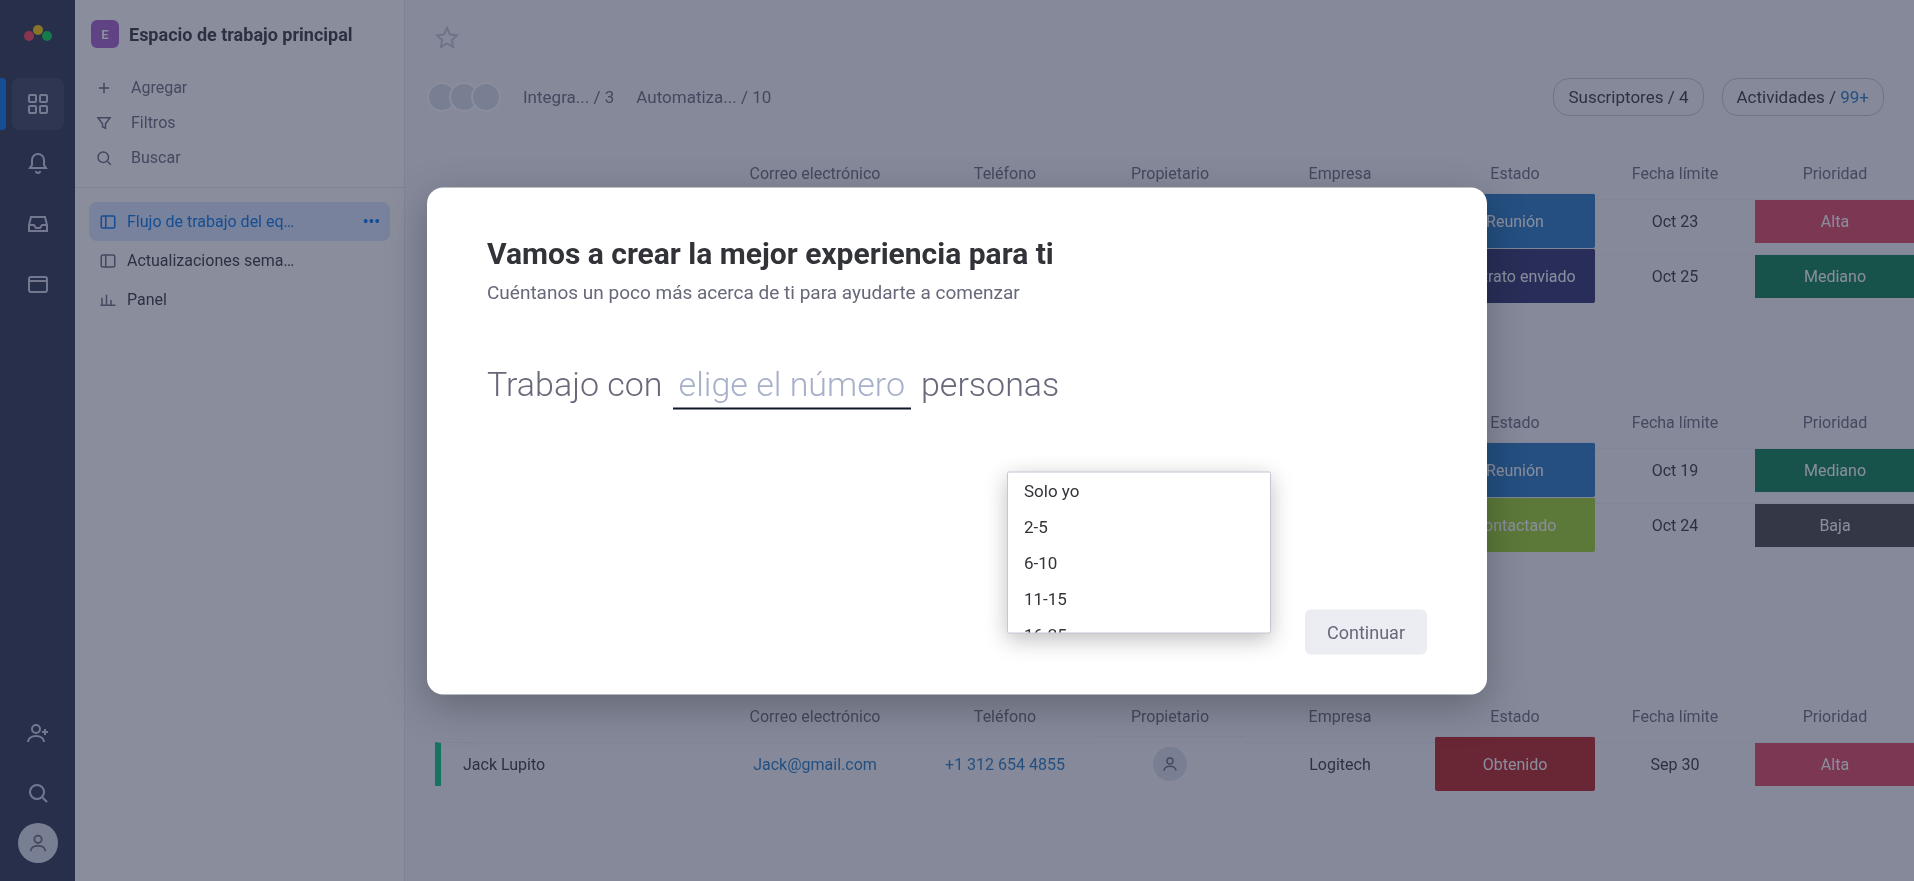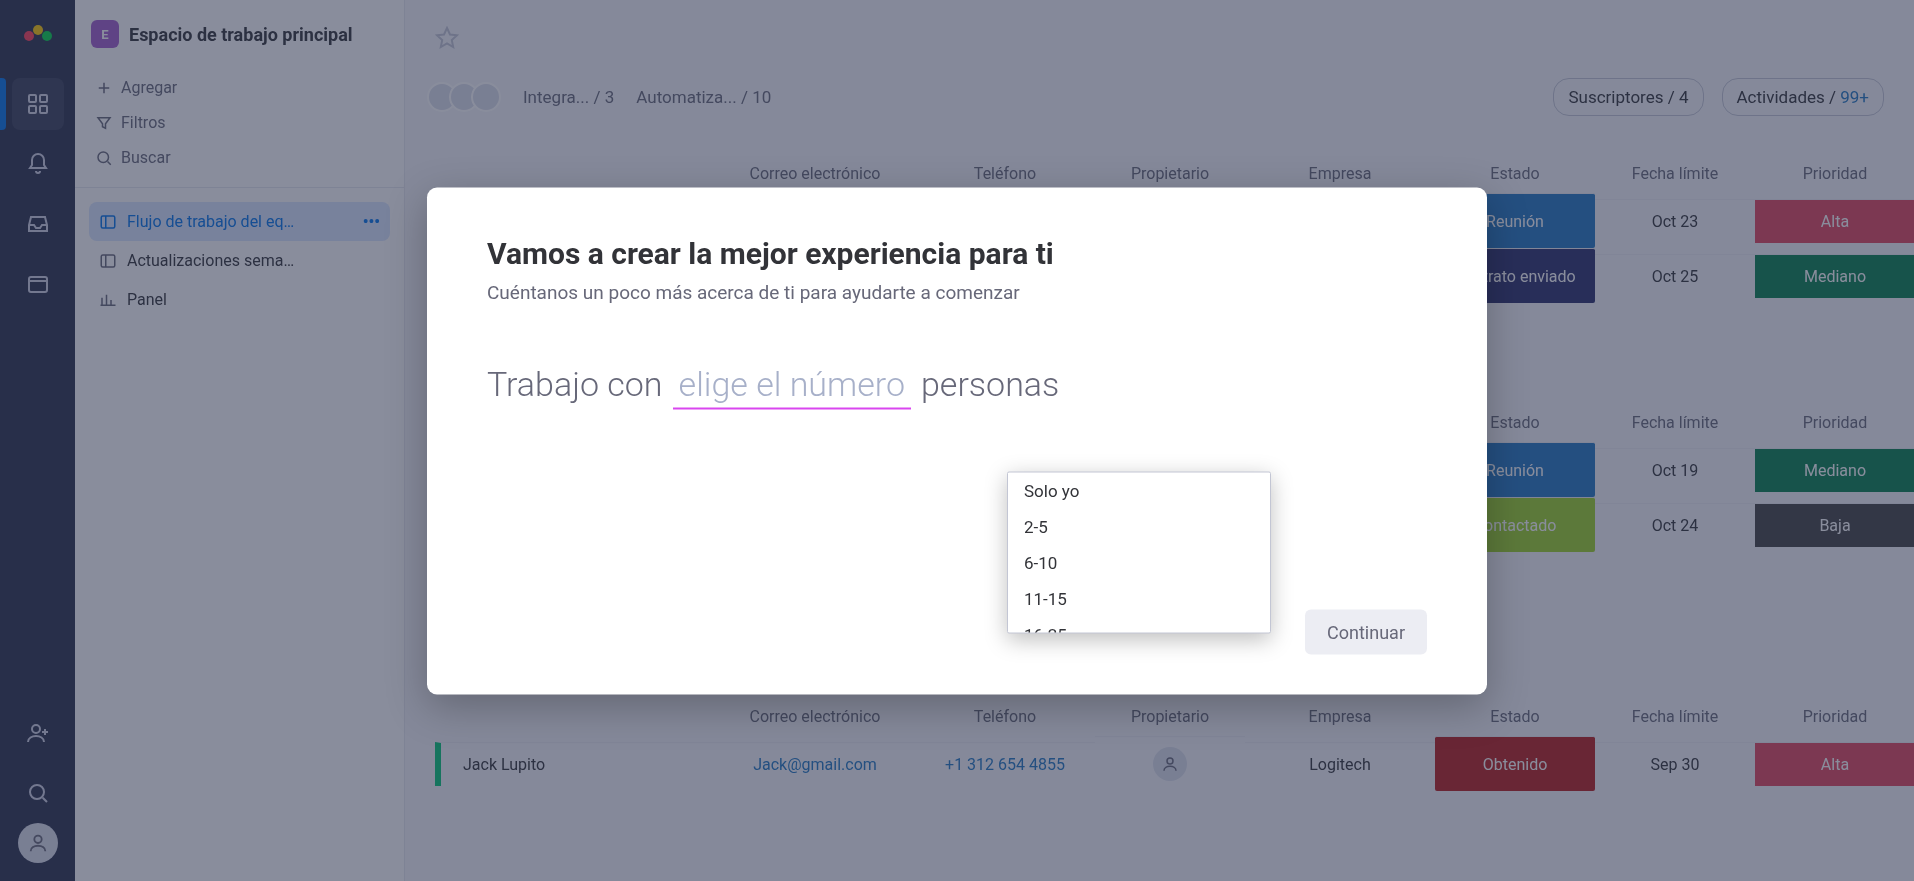--- a/index.html
+++ b/index.html
@@ -11,21 +11,21 @@
   .rail-icon.active { position: relative; }
   .rail-icon.active::before { content:''; position:absolute; left:-26px; top:-14px; width:6px; height:52px; background:#0073ea; border-radius:0 4px 4px 0; }
   .rail-icon.active::after { content:''; position:absolute; width:52px; height:52px; border-radius:8px; background:rgba(255,255,255,.08); }
   .rail-spacer { flex: 1; }
   .rail-avatar { width: 40px; height: 40px; border-radius: 50%; background: #dcdfec; margin-bottom: 18px; display:flex; align-items:center; justify-content:center; color:#676879; }
   
   .sidebar { position: absolute; left: 75px; top: 0; width: 330px; height: 100%; background: #ffffff; border-right: 1px solid #e6e9ef; padding: 16px 14px; z-index: 1; }
   .workspace-row { display: flex; align-items: center; gap: 10px; margin-bottom: 18px; padding: 4px 2px; }
   .workspace-badge { width: 28px; height: 28px; border-radius: 6px; background: #a25ccd; color: #fff; display:flex; align-items:center; justify-content:center; font-size: 13px; font-weight: 700; }
   .workspace-title { font-weight: 700; font-size: 18px; color: #323338; }
-  .side-item { display:flex; align-items:center; gap:8px; padding: 8px 6px; font-size:16px; color:#676879; cursor:pointer; border-radius:4px; }
+  .side-item { display:flex; align-items:center; gap:18px; padding: 8px 6px; font-size:16px; color:#676879; cursor:pointer; border-radius:4px; }
   .side-item svg { width:18px; height:18px; flex:none; }
   .side-sep { height: 1px; background:#e6e9ef; margin: 12px -14px 14px; }
   .board-item { display:flex; align-items:center; gap:10px; padding:10px 10px; border-radius:6px; color:#323338; font-size:16px; cursor:pointer; }
   .board-item.active { background:#d9e6fe; color:#0073ea;border-radius:8px; }
   .board-item .ell { white-space:nowrap; overflow:hidden; text-overflow:ellipsis; max-width: 210px; }
   .board-item .more { margin-left:auto; color:#0073ea; font-weight:700; }
   .board-item svg { width:18px; height:18px; flex:none; }
   
   .main { position: absolute; left: 405px; top: 0; right: 0; height:100%; padding: 26px 30px; z-index:1; }
   .page-title-row { display:flex; align-items:center; gap:14px; }
@@ -46,25 +46,25 @@
   .trow > div { padding:10px 8px; text-align:center; border-top:1px solid #edeef3; min-height:44px; display:flex; align-items:center; justify-content:center; }
   .trow .name { justify-content:flex-start; padding-left:22px; border-left:6px solid var(--gcol); }
   .status { color:#fff; border-radius:2px; width:100%; height:100%; }
   .date { }
   .prio { color:#fff; }
   .group-header { display:flex; align-items:center; gap:10px; margin-top:30px; font-size:22px; font-weight:500;text-align:center; }
   .caret { width:0; height:0; border-left:7px solid transparent; border-right:7px solid transparent; border-top:10px solid var(--gcol); }
   .owner-av { width:34px; height:34px; border-radius:50%; background:#dcdfec; margin:auto; display:flex; align-items:center; justify-content:center; color:#676879; }
   
   .overlay { position:absolute; inset:0; background:rgba(40,47,75,.55); z-index:5; }
-  .modal { position:absolute; left:50%; top:50%; transform:translate(-50%, -50%); width:1060px; background:#fff; border-radius:10px; padding:48px 60px 40px; box-shadow:0 12px 40px rgba(0,0,0,.25); z-index:6; }
+  .modal { position:absolute; left:50%; top:50%; transform:translate(-50%, -50%); width:1060px; background:#fff; border-radius:16px; padding:48px 60px 40px; box-shadow:0 12px 40px rgba(0,0,0,.25); z-index:6; }
   .modal h2 { font-size:30px; font-weight:700; color:#323338; margin-bottom:10px; }
   .modal p { font-size:19px; color:#676879; margin-bottom:60px; }
   .sentence { font-size:34px; color:#676879; font-weight:300; display:flex; align-items:baseline; gap:10px; }
-  .sentence .slot { color:#a7b0c9; border-bottom:2px solid #d946ef; padding:0 6px 4px; }
+  .sentence .slot { color:#a7b0c9; border-bottom:2px solid #0f172a; padding:0 6px 4px; }
   .dropdown { position:absolute; left:580px; top:284px; width:264px; height:162px; background:#fff; border:1px solid #c3c6d4; border-radius:2px; box-shadow:0 6px 22px rgba(0,0,0,.25); overflow:hidden; z-index:7; }
   .dropdown-inner { height:100%; overflow-y:auto; }
   .dd-item { padding:8px 16px; font-size:17px; color:#323338; cursor:pointer; }
   .modal-footer { display:flex; justify-content:flex-end; margin-top:200px; }
   .continue-btn { background:#ecedf3; color:#676879; border:none; border-radius:6px; padding:12px 22px; font-size:18px; cursor:pointer; }
   
   .dropdown-inner::-webkit-scrollbar { width:16px; background:#f1f1f1; }
   .dropdown-inner::-webkit-scrollbar-thumb { background:#c3c6d4; }
   .link { color:#1f76c2; }
 </style>

